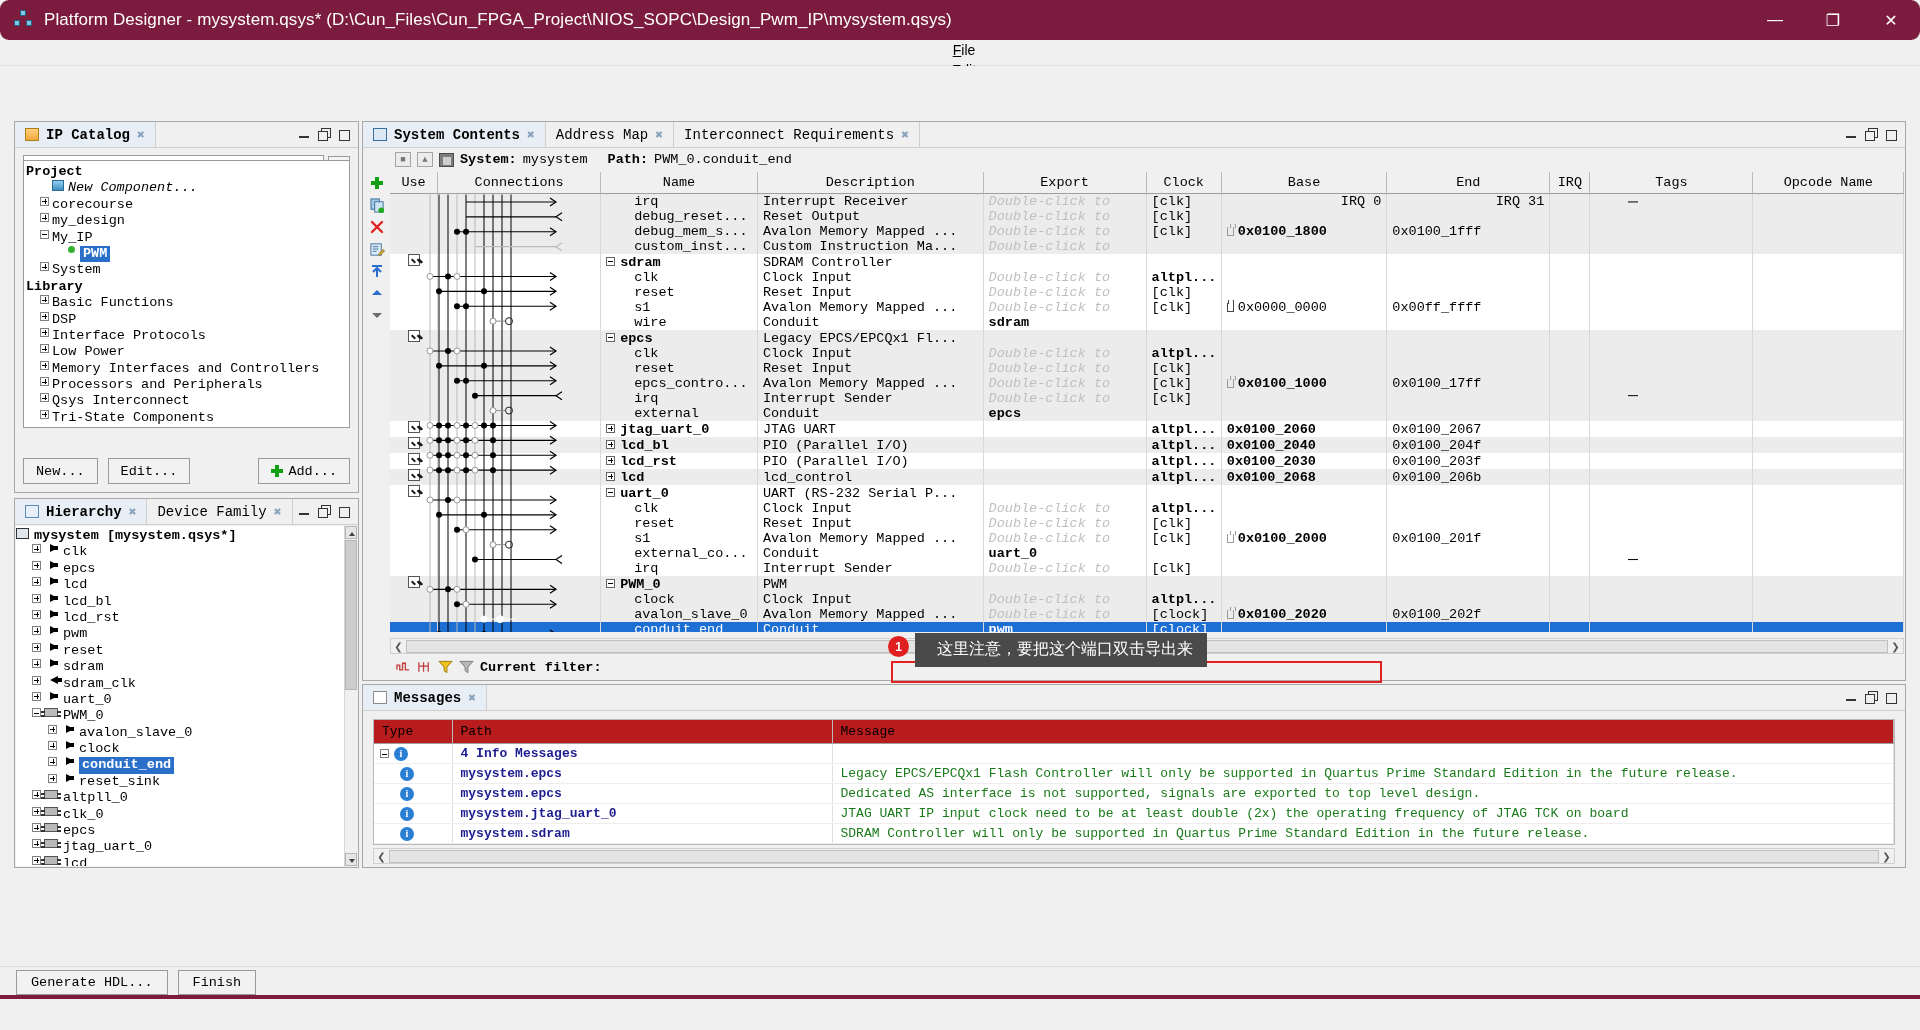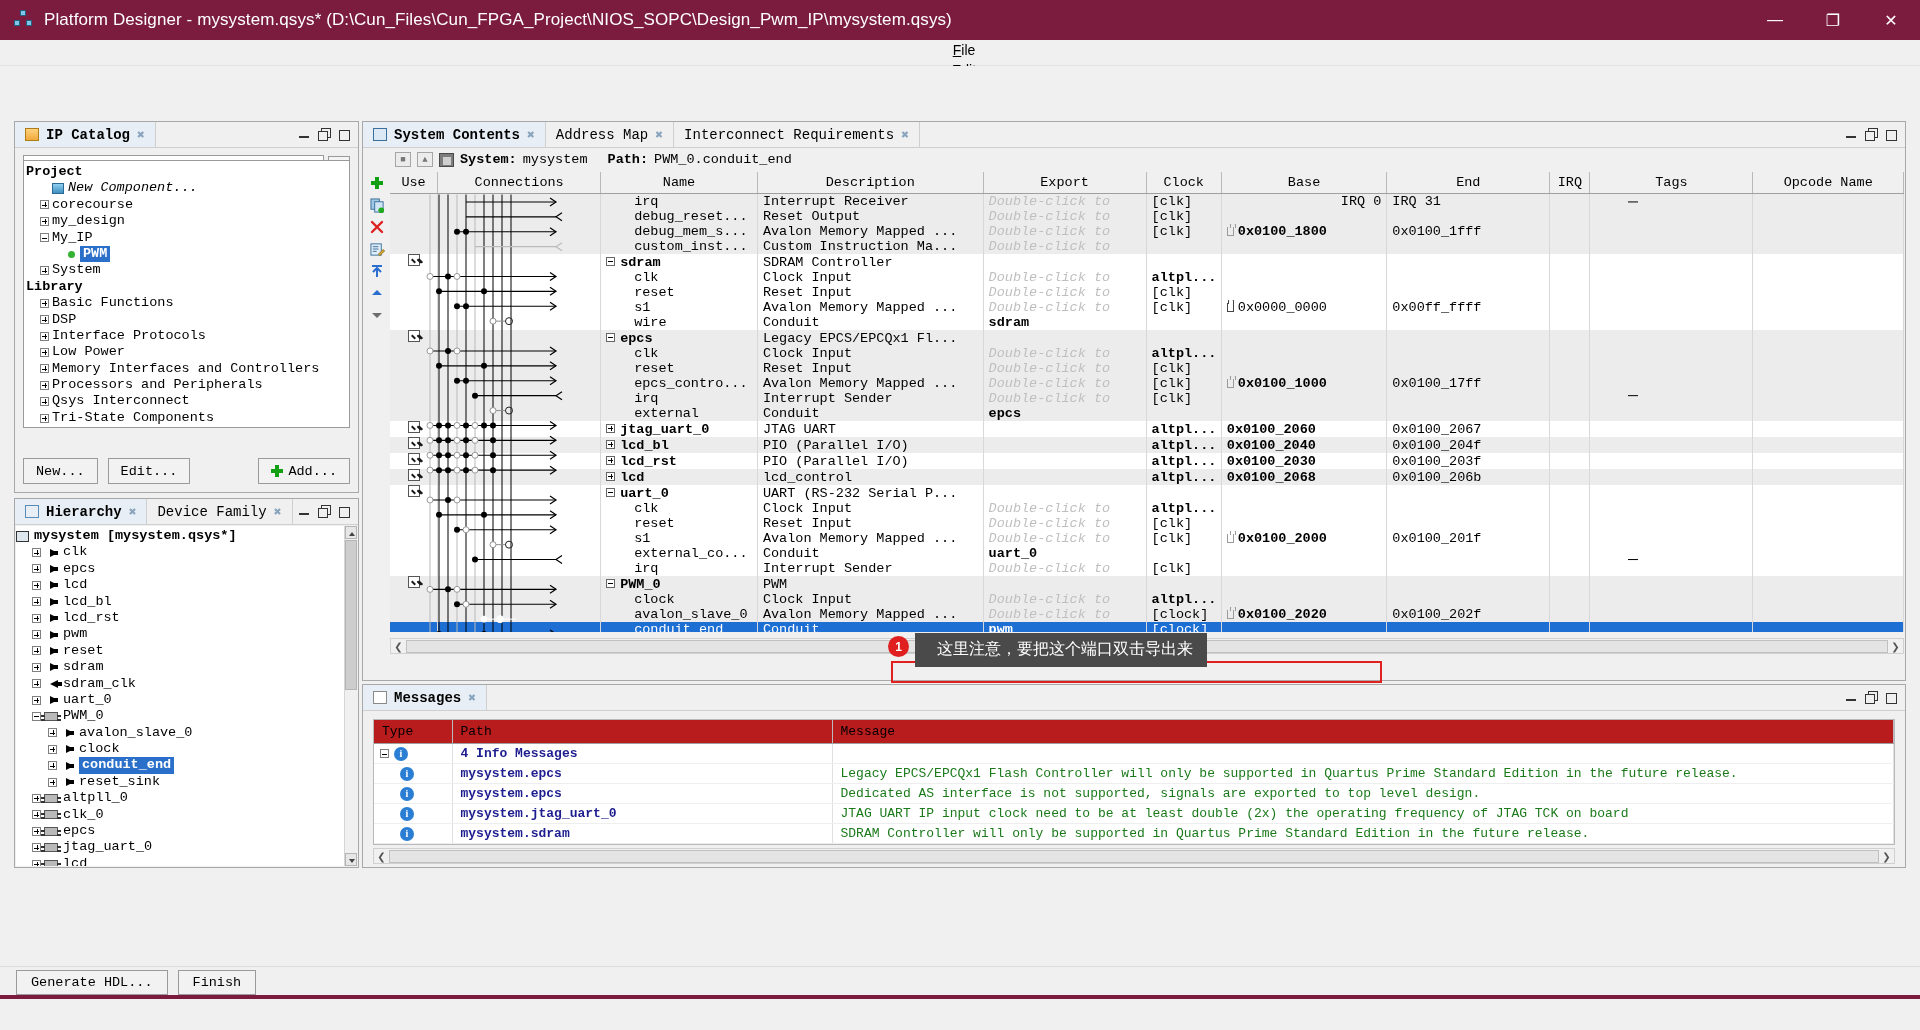--- a/index.html
+++ b/index.html
@@ -10,21 +10,21 @@
     background: #f0f0f0;
     font-family: "Liberation Sans", sans-serif;
     font-size: 13px;
     color: #000;
   }
   .mono { font-family: "Liberation Mono", monospace; }
 
   
   #titlebar {
     height: 40px; background: #7b1c3e; color: #fff;
-    display: flex; align-items: center; padding: 0 0 0 14px;
+    display: flex; align-items: center; padding: 0 0 0 14px; border-radius: 9px;
   }
   #titlebar .tb-icon { width: 20px; height: 20px; margin-right: 10px; position: relative; }
   #titlebar .tb-icon i {
     position: absolute; width: 6px; height: 6px; background: #7fc6e8; border: 1px solid #245f80;
   }
   #titlebar .tb-icon i:nth-child(1){ left: 6px; top: 0; }
   #titlebar .tb-icon i:nth-child(2){ left: 0; top: 10px; }
   #titlebar .tb-icon i:nth-child(3){ left: 12px; top: 10px; }
   #title-text { font-size: 17px; letter-spacing: .1px; }
   #win-buttons { margin-left: auto; display: flex; height: 100%; }
@@ -81,21 +81,21 @@
   }
   .clear-x { color:#1a63a8; font-size: 13px; font-weight: bold; margin-left:auto; }
   #ipgear { width: 22px; height: 22px; border: 1px solid #9a9a9a; background: #f4f4f4;
             display:flex; align-items:center; justify-content:center; }
   #iptree {
     position: absolute; left: 8px; top: 38px; right: 8px; height: 268px;
     background: #fff; border: 1px solid #9a9a9a; overflow: hidden;
     font-family: "Liberation Mono", monospace; font-size: 13.5px;
     padding: 3px 2px;
   }
-  .trow { height: 16.4px; line-height: 16.4px; white-space: nowrap; display: flex; align-items: center; }
+  .trow { height: 16.4px; line-height: 16.4px; white-space: nowrap; display: flex; }
   .trow .ind { display:inline-block; }
   .plus, .minus {
     width: 9px; height: 9px; border: 1px solid #808080; background: #fff;
     display: inline-block; position: relative; margin-right: 3px; flex: none;
   }
   .plus::before, .minus::before { content:''; position:absolute; left:1px; top:3.5px; width:5px; height:1px; background:#000; }
   .plus::after { content:''; position:absolute; left:3.5px; top:1px; width:1px; height:5px; background:#000; }
   .bold { font-weight: bold; }
   .ital { font-style: italic; }
   .greendot { width:7px; height:7px; border-radius:50%; background:#34b233; display:inline-block; margin:0 5px 0 2px; flex:none;}
@@ -635,21 +635,21 @@
           </thead>
         <tbody>
             <tr class="alt">
               <td style="text-align: center;"></td>
               <td></td>
               <td class="nm"><span style="display:inline-block;width:14px"></span><span style="display:inline-block;width:14px"></span><span>irq</span></td>
               <td>Interrupt Receiver</td>
               <td><span class="ghost">Double-click to</span></td>
               <td><span>[clk]</span></td>
               <td style="text-align: right;"><span>IRQ 0</span></td>
-              <td style="">IRQ 31</td>
+              <td style="text-align: right;">IRQ 31</td>
               <td></td>
               <td></td>
               <td></td>
             </tr>
             <tr class="alt">
               <td style="text-align: center;"></td>
               <td></td>
               <td class="nm"><span style="display:inline-block;width:14px"></span><span style="display:inline-block;width:14px"></span><span>debug_reset...</span></td>
               <td>Reset Output</td>
               <td><span class="ghost">Double-click to</span></td>
@@ -1147,20 +1147,43 @@
           <line x1="1238" y1="387.55" x2="1248" y2="387.55" stroke="#000" stroke-width="1"></line>
         </svg>
     </div>
 
     <div id="hscroll-sc">
       <span class="harrow">❮</span>
       <div class="hthumb" style="flex:1"></div>
       <span class="harrow">❯</span>
     </div>
 
+    <div id="filterbar">
+      <span class="filtico">
+        <svg width="15" height="14" viewBox="0 0 16 14">
+            <path d="M1 10 V5 h3 V10 h3 V3 h3 V10 h4" stroke="#c23b3b" stroke-width="1.4" fill="none"></path>
+          </svg>
+      </span>
+      <span class="filtico">
+        <svg width="15" height="14" viewBox="0 0 16 14">
+            <path d="M2 12 V2 M7 12 V2 M12 12 V2 M2 6 h10" stroke="#c23b3b" stroke-width="1.3" fill="none"></path>
+          </svg>
+      </span>
+      <span class="filtico">
+        <svg width="15" height="14" viewBox="0 0 16 14">
+            <path d="M1 1 h14 L9.5 7 V13 L6.5 11 V7 Z" fill="#f2c020" stroke="#9a7a08"></path>
+          </svg>
+      </span>
+      <span class="filtico">
+        <svg width="15" height="14" viewBox="0 0 16 14">
+            <path d="M1 1 h14 L9.5 7 V13 L6.5 11 V7 Z" fill="#b8b8b8" stroke="#777"></path>
+          </svg>
+      </span>
+      <span>Current filter:</span>
+    </div>
 
     <div id="redbox"></div>
   </div>
 
   <div id="annot-badge">1</div>
   <div id="annot">这里注意，要把这个端口双击导出来</div>
 
   <div class="panel" id="messages">
     <div class="tabstrip">
       <div class="tab active">

